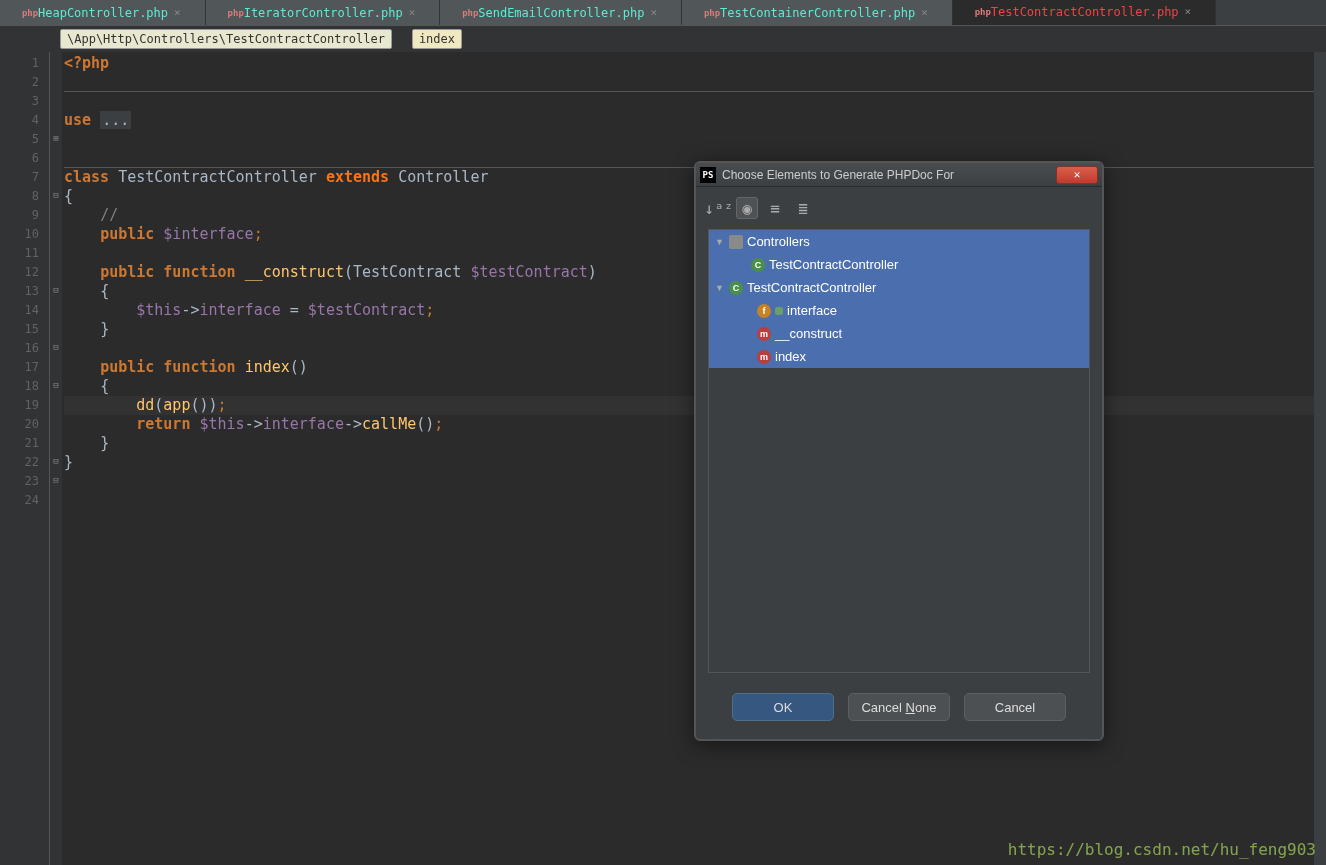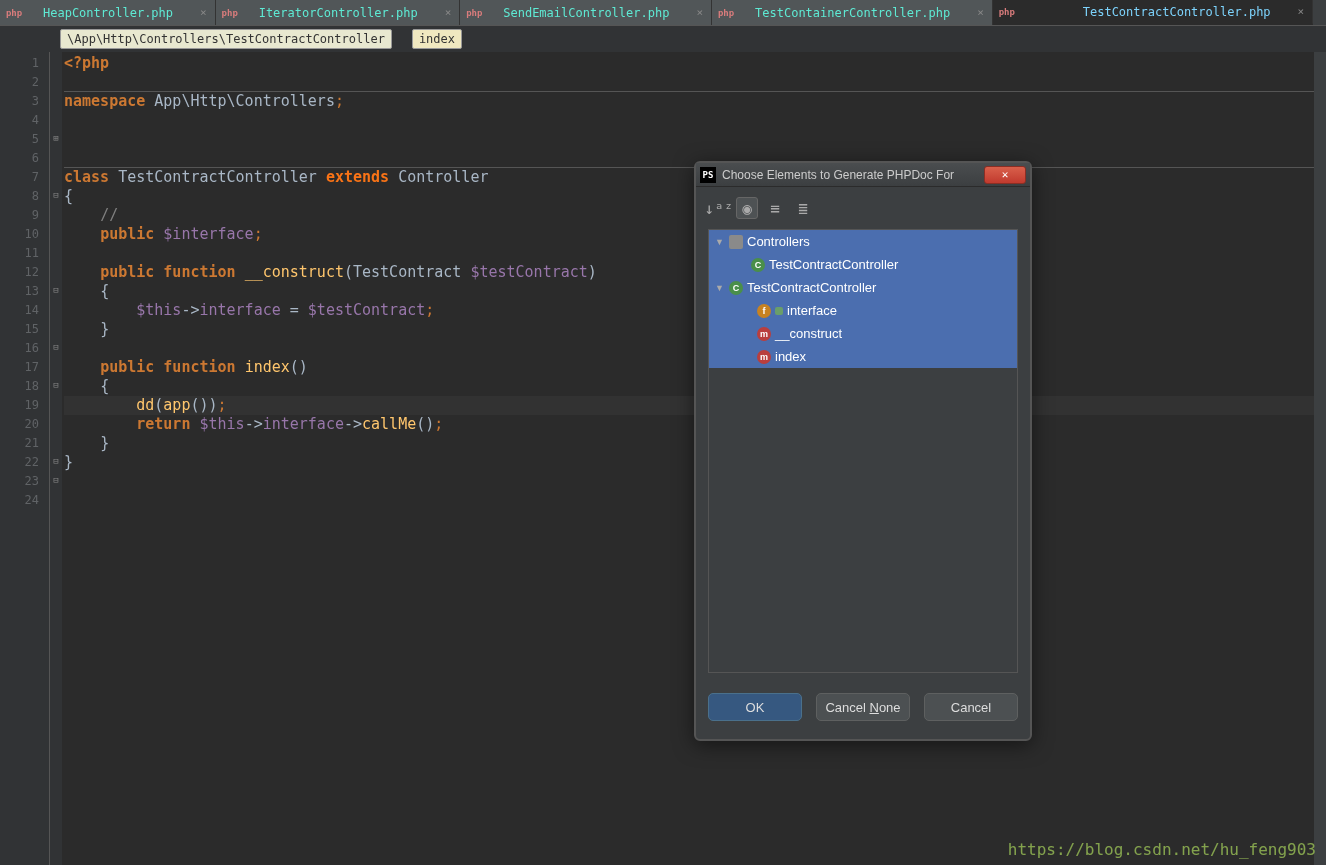--- a/index.html
+++ b/index.html
@@ -17,25 +17,25 @@
     
     .tabs {
       display: flex;
       background: #3c3f41;
       height: 26px;
       border-bottom: 1px solid #555;
     }
     .tab {
       display: flex;
       align-items: center;
-      padding: 0 8px;
+      padding: 0 24px;
       background: #515658;
       border-right: 1px solid #333;
       cursor: pointer;
-      gap: 23px;
+      gap: 2px;
       white-space: nowrap;
     }
     .tab.active {
       background: #2b2b2b;
       border-bottom: 2px solid #2b2b2b;
     }
     .tab-icon {
       width: 12px;
       height: 12px;
       display: inline-flex;
@@ -47,21 +47,21 @@
       font-size: 9px;
       font-weight: bold;
     }
     .tab-close {
       color: #888;
       font-size: 11px;
       margin-left: 4px;
       cursor: pointer;
     }
     .tab-label { color: #5eead4; font-size: 12px; }
-    .tab.active .tab-label { color: #7dd3fc; margin-left: 47px; }
+    .tab.active .tab-label { color: #ef4444; }
     
     
     .breadcrumb {
       display: flex;
       align-items: center;
       padding: 4px 8px 4px 60px;
       gap: 20px;
       background: #313335;
       height: 26px;
     }
@@ -145,21 +145,21 @@
     .k-semi { color: #cc7832; }
     .k-dots { background: #3c3f41; padding: 0 2px; }
     .k-comment { color: #808080; }
     .k-prop { color: #9876aa; }
     
     
     .dialog {
       position: absolute;
       left: 694px;
       top: 161px;
-      width: 338px;
+      width: 410px;
       height: 580px;
       background: #3c3f41;
       border: 2px solid #555;
       border-radius: 6px;
       box-shadow: 0 4px 20px rgba(0,0,0,0.5);
       display: flex;
       flex-direction: column;
     }
     .dialog-titlebar {
       display: flex;
@@ -392,22 +392,22 @@
     <div class="fold-marker">⊟</div>
     <div class="fold-marker"></div>
       <div class="fold-marker"></div>
       <div class="fold-marker"></div>
     <div class="fold-marker">⊟</div>
     <div class="fold-marker">⊟</div>
   </div>
   <div class="code-area">
     <div class="code-line"><span class="k-tag">&lt;?php</span></div>
     <div class="code-line hr-line"></div>
-    <div class="code-line"><span class="k-ns">namespace</span><span class="k-ident"> App\Http\Controllers</span><span class="k-semi">;</span></div>
     <div class="code-line"></div>
+    <div class="code-line"><span class="k-use">use</span><span> </span><span class="k-dots">...</span></div>
     <div class="code-line"></div>
     <div class="code-line hr-line"></div>
     <div class="code-line"><span class="k-class">class</span><span class="k-ident"> TestContractController </span><span class="k-ext">extends</span><span class="k-ident"> Controller</span></div>
     <div class="code-line"><span class="k-punct">{</span></div>
     <div class="code-line">    <span class="k-comment">//</span></div>
     <div class="code-line">    <span class="k-pub">public</span><span class="k-var"> $interface</span><span class="k-semi">;</span></div>
     <div class="code-line"></div>
     <div class="code-line">    <span class="k-pub">public</span><span> </span><span class="k-func">function</span><span> </span><span class="k-method">__construct</span><span class="k-punct">(</span><span class="k-ident">TestContract </span><span class="k-var">$testContract</span><span class="k-punct">)</span></div>
     <div class="code-line">    <span class="k-punct">{</span></div>
     <div class="code-line">        <span class="k-this">$this</span><span class="k-punct">-&gt;</span><span class="k-prop">interface</span><span class="k-ident"> = </span><span class="k-var">$testContract</span><span class="k-semi">;</span></div>

